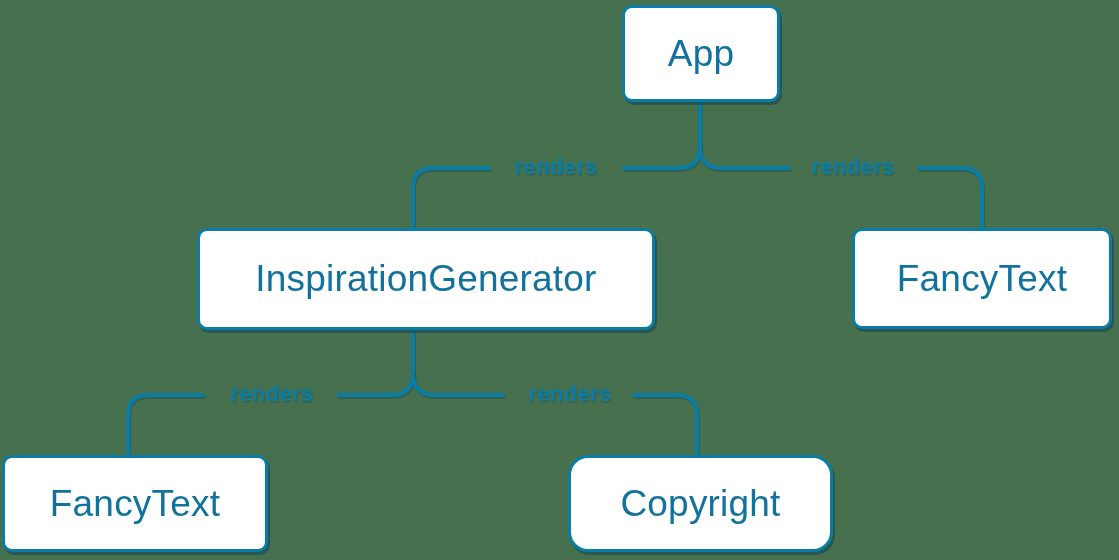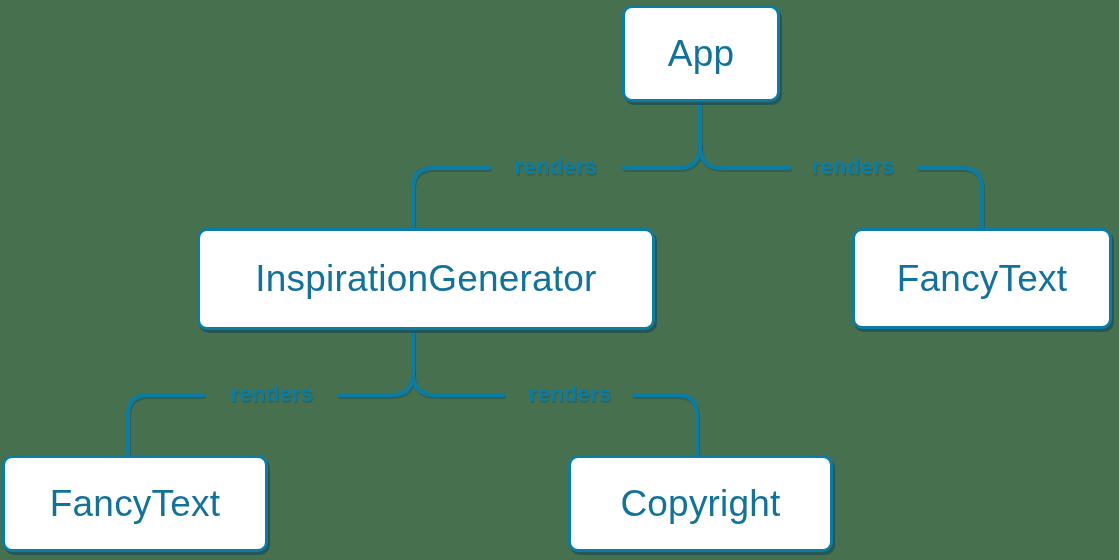--- a/index.html
+++ b/index.html
@@ -47,21 +47,21 @@
     color: var(--node-text);
     font-size: 37px;
     font-weight: 500;
     letter-spacing: 0.2px;
     white-space: nowrap;
   }
   .node-app                  { left: 622px; top: 5px;   width: 158px; height: 97px;  }
   .node-inspiration-generator{ left: 197px; top: 228px; width: 458px; height: 102px; justify-content: center; }
   .node-fancy-text-right     { left: 852px; top: 228px; width: 260px; height: 101px; }
   .node-fancy-text-left      { left: 2px;   top: 455px; width: 266px; height: 97px;  }
-  .node-copyright            { left: 568px; top: 455px; width: 265px; height: 97px;  }
+  .node-copyright            { left: 568px; top: 455px; width: 265px; height: 97px; border-radius: 20px;  }
   .edge-label {
     position: absolute;
     transform: translate(-50%, -50%);
     color: var(--accent);
     font-size: 22px;
     font-weight: bold;
     letter-spacing: 0.3px;
     white-space: nowrap;
     text-shadow: 1px 2px 0 rgba(9, 60, 82, 0.25);
   }

